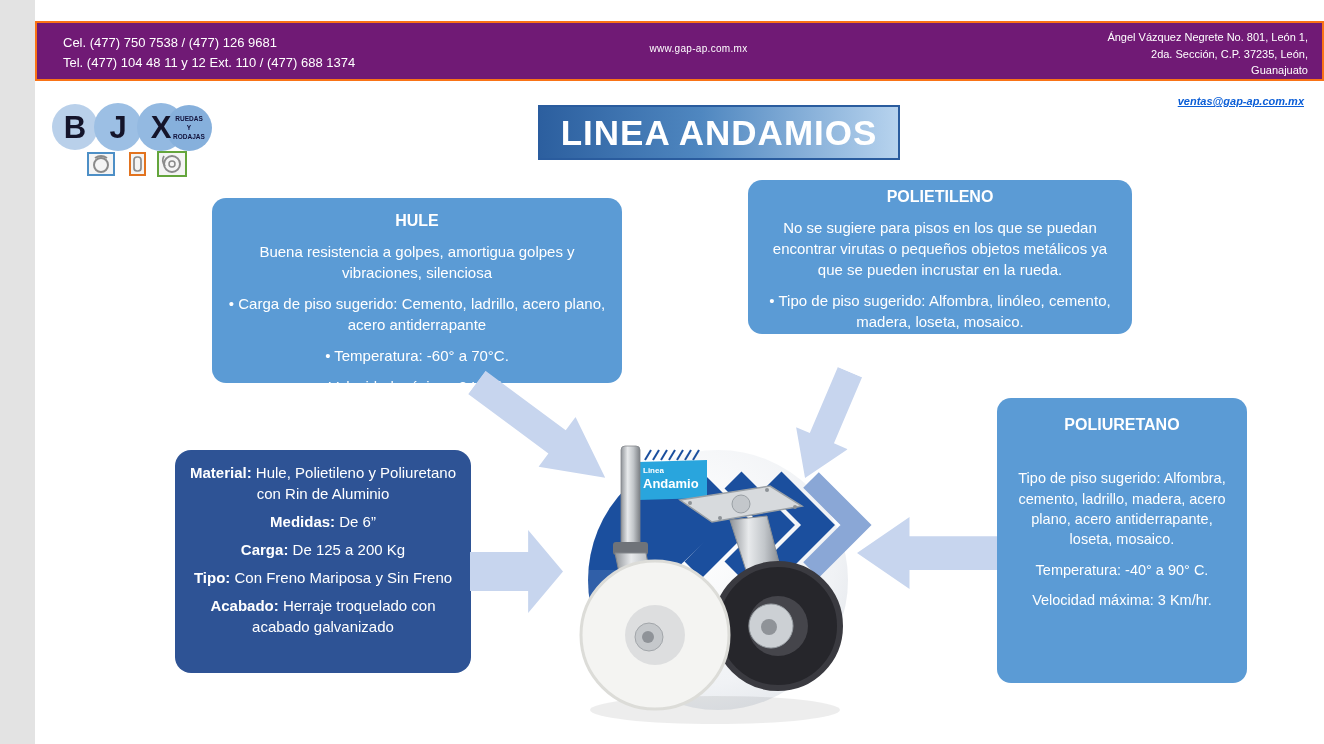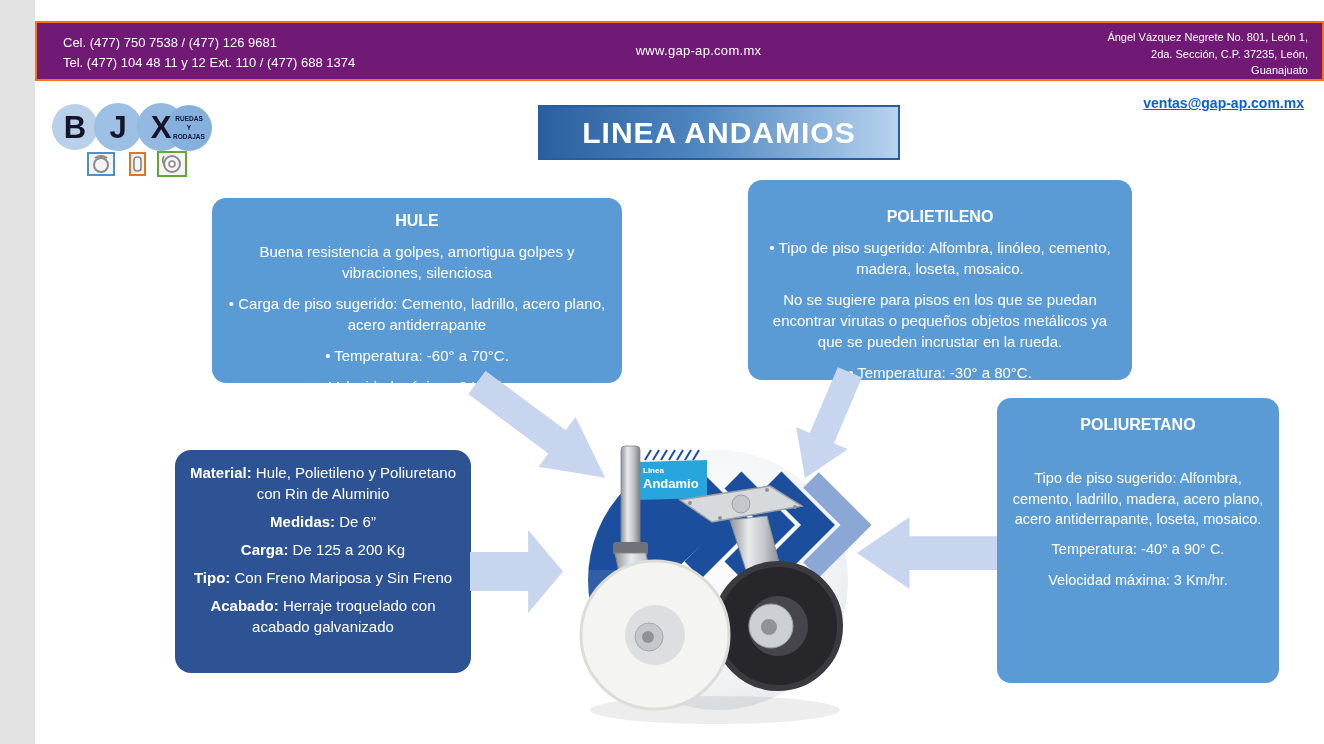--- a/index.html
+++ b/index.html
@@ -4,41 +4,41 @@
 <style>
   html,body{margin:0;padding:0;background:#cfcfcf;}
   .page{position:relative;width:1324px;height:744px;background:#e3e3e3;overflow:hidden;
         font-family:"Liberation Sans",sans-serif;}
   .canvas{position:absolute;left:35px;top:0;width:1289px;height:744px;background:#ffffff;}
 
   
   .hdr{position:absolute;left:35px;top:21px;width:1289px;height:60px;box-sizing:border-box;
        background:#701a75;border:2px solid #f97316;color:#fff;}
   .hdr-phones{position:absolute;left:26px;top:10px;font-size:13px;line-height:1.55;}
-  .hdr-web{position:absolute;left:0;right:0;top:20px;text-align:center;font-size:13px;letter-spacing:.3px;margin-left:38px;}
+  .hdr-web{position:absolute;left:0;right:0;top:20px;text-align:center;font-size:10px;letter-spacing:.3px;margin-left:38px;}
   .hdr-addr{position:absolute;right:14px;top:6px;text-align:right;font-size:11px;line-height:1.5;margin-left:6px;}
 
   
   .email{position:absolute;left:1080px;top:95px;width:224px;text-align:right;
-         font-size:14px;font-weight:bold;color:#0b5ed7;text-decoration:underline;cursor:pointer;}
+         font-size:11px;font-weight:bold;color:#0b5ed7;text-decoration:underline;cursor:pointer;font-style:italic;}
 
   
   .banner{position:absolute;left:538px;top:105px;width:362px;height:55px;box-sizing:border-box;
           background:linear-gradient(90deg,#2c5f9f 0%,#4f87c0 45%,#b7d3ee 100%);
           border:2px solid #2a5c9e;display:flex;align-items:center;justify-content:center;
-          color:#fff;font-size:30px;font-weight:bold;letter-spacing:1px;}
+          color:#fff;font-size:35px;font-weight:bold;letter-spacing:1px;}
 
   
   .bluebox{position:absolute;background:#5b9bd5;border-radius:14px;color:#fff;text-align:center;
            box-sizing:border-box;padding:10px 16px;font-size:15px;line-height:1.4;}
   .bluebox h3{font-size:16px;font-weight:bold;margin:2px 0 9px;}
   .bluebox p{margin:0 0 10px;}
   .box-hule{left:212px;top:198px;width:410px;height:185px;}
-  .box-poli{left:748px;top:180px;width:384px;height:200px;padding-top:24px;}
-  .box-pu{left:997px;top:398px;width:282px;height:285px;font-size:14.5px;padding:14px 12px;}
+  .box-poli{left:748px;top:180px;width:384px;height:154px;padding-top:4px;}
+  .box-pu{left:997px;top:398px;width:250px;height:285px;font-size:14.5px;padding:14px 12px;}
   .box-pu .gap-before{margin-top:32px;}
   .specsbox{position:absolute;left:175px;top:450px;width:296px;height:223px;box-sizing:border-box;
             background:#2e5395;border-radius:16px;color:#fff;text-align:center;
             padding:12px 12px;font-size:15px;line-height:1.4;}
   .specsbox p{margin:0 0 7px;}
   .specsbox b{font-weight:bold;}
 
   
   .arrow{position:absolute;}
   .arrow svg{display:block;width:100%;height:100%;}
@@ -101,22 +101,22 @@
   <div class="bluebox box-hule">
     <h3>HULE</h3>
     <p>Buena resistencia a golpes, amortigua golpes y vibraciones, silenciosa</p>
     <p>• Carga de piso sugerido: Cemento, ladrillo, acero plano, acero antiderrapante</p>
     <p>• Temperatura:  -60° a 70°C.</p>
     <p>• Velocidad máxima: 3 Km/hr.</p>
   </div>
 
   <div class="bluebox box-poli">
     <h3>POLIETILENO</h3>
+    <p>No se sugiere para pisos en los que se puedan encontrar virutas o pequeños objetos metálicos ya que se pueden incrustar en la rueda.</p>
     <p>• Tipo de piso sugerido: Alfombra, linóleo, cemento, madera, loseta, mosaico.</p>
-    <p>No se sugiere para pisos en los que se puedan encontrar virutas o pequeños objetos metálicos ya que se pueden incrustar en la rueda.</p>
     <p>• Temperatura:  -30° a 80°C.</p>
     <p>• Velocidad máxima: 3 Km/hr.</p>
   </div>
 
   <div class="bluebox box-pu">
     <h3>POLIURETANO</h3>
     <p class="gap-before">Tipo de piso sugerido: Alfombra, cemento, ladrillo, madera, acero plano, acero antiderrapante, loseta, mosaico.</p>
     <p>Temperatura: -40° a 90° C.</p>
     <p>Velocidad máxima: 3 Km/hr.</p>
   </div>

